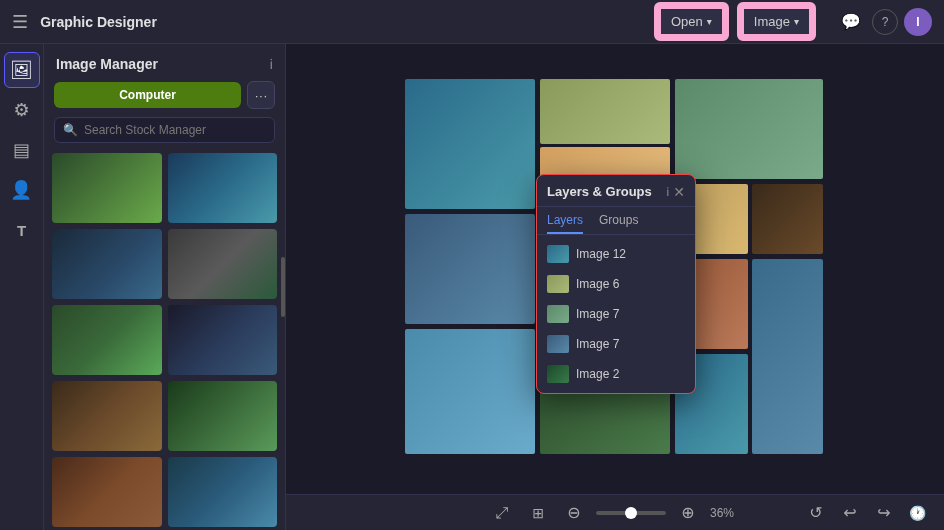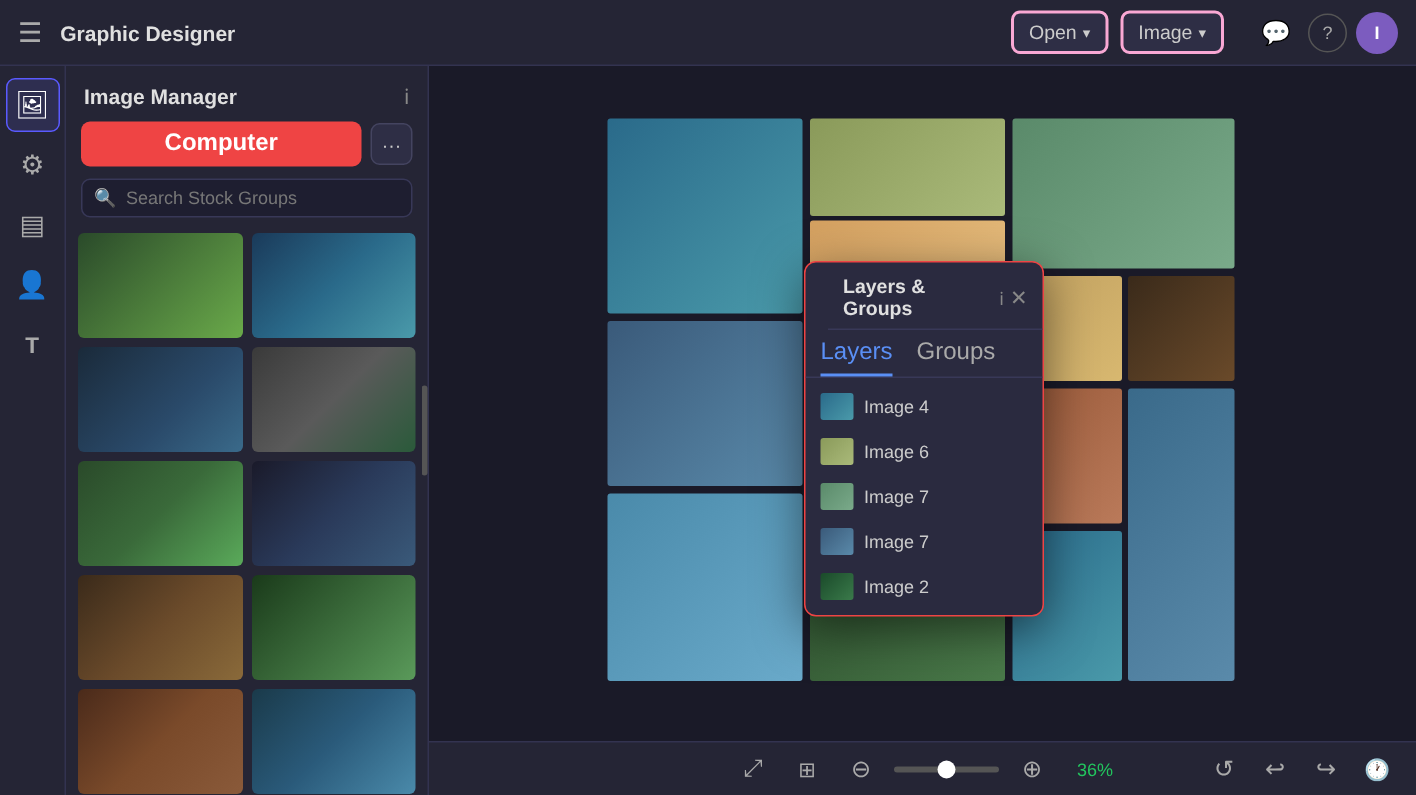--- a/index.html
+++ b/index.html
@@ -39,21 +39,21 @@
     .topbar-actions {
       display: flex;
       align-items: center;
       gap: 8px;
     }
     .btn-outline {
       display: flex;
       align-items: center;
       gap: 4px;
       background: #2e2e45;
-      border: 2px solid #f9a8d4;
+      border: 7px solid #f9a8d4;
       border-radius: 6px;
       color: #ccc;
       font-size: 13px;
       padding: 5px 10px;
       cursor: pointer;
     }
     .btn-outline .chevron { font-size: 10px; }
     .topbar-icons {
       display: flex;
       align-items: center;
@@ -148,26 +148,26 @@
       font-size: 14px;
       cursor: pointer;
     }
     .panel-controls {
       padding: 0 10px 8px;
       display: flex;
       gap: 6px;
       align-items: center;
     }
     .btn-primary {
-      background: #ef4444;
+      background: #4d7c0f;
       color: #fff;
       border: none;
       border-radius: 6px;
       padding: 6px 14px;
-      font-size: 16px;
+      font-size: 12px;
       font-weight: 600;
       cursor: pointer;
       flex: 1;
     }
     .btn-more {
       background: #2e2e45;
       border: 1px solid #444460;
       border-radius: 6px;
       color: #ccc;
       width: 28px;
@@ -295,23 +295,22 @@
       top: 50%;
       transform: translate(-50%, -50%);
       width: 12px;
       height: 12px;
       background: #fff;
       border-radius: 50%;
       cursor: pointer;
     }
     .zoom-percent {
       font-size: 12px;
-      color: #22c55e;
+      color: #a3a3a3;
       min-width: 32px;
-      text-align: right;
     }
 
     
     .layers-popup {
       position: absolute;
       left: 250px;
       top: 130px;
       width: 160px;
       background: #2a2a3f;
       border: 1px solid #e44;
@@ -319,38 +318,37 @@
       z-index: 100;
       box-shadow: 0 8px 32px rgba(0,0,0,0.5);
       overflow: hidden;
     }
     .popup-header {
       display: flex;
       align-items: center;
       padding: 8px 10px 6px;
       gap: 4px;
       border-bottom: 1px solid #383858;
-      margin-left: 15px;
     }
     .popup-title {
       font-size: 13px;
       font-weight: 600;
       color: #e0e0e0;
       flex: 1;
     }
     .popup-info { color: #888; font-size: 12px; cursor: pointer; }
     .popup-close { color: #888; font-size: 14px; cursor: pointer; }
     .popup-tabs {
       display: flex;
       padding: 6px 10px 0;
       gap: 16px;
       border-bottom: 1px solid #383858;
     }
     .popup-tab {
-      font-size: 16px;
+      font-size: 12px;
       color: #aaa;
       padding-bottom: 5px;
       cursor: pointer;
     }
     .popup-tab.active {
       color: #5a8ff5;
       border-bottom: 2px solid #5a8ff5;
     }
     .popup-list {
       padding: 4px 0;
@@ -438,21 +436,21 @@
     <div class="panel-header">
       <span class="panel-title">Image Manager</span>
       <span class="panel-info-icon">ℹ</span>
     </div>
     <div class="panel-controls">
       <button class="btn-primary">Computer</button>
       <button class="btn-more">···</button>
     </div>
     <div class="search-bar">
       <span class="search-icon">🔍</span>
-      <span class="search-text">Search Stock Groups</span>
+      <span class="search-text">Search Stock Manager</span>
     </div>
     <div class="image-grid" id="image-grid">
         <div class="grid-row">
           <div class="grid-img c1"></div>
           <div class="grid-img c2"></div>
         </div>
         <div class="grid-row">
           <div class="grid-img c3"></div>
           <div class="grid-img c4"></div>
         </div>
@@ -497,21 +495,21 @@
           <span class="popup-info">ℹ</span>
           <span class="popup-close">✕</span>
         </div>
         <div class="popup-tabs">
           <div class="popup-tab active">Layers</div>
           <div class="popup-tab">Groups</div>
         </div>
         <div class="popup-list" id="layers-list">
             <div class="popup-item">
               <div class="popup-item-thumb cc1"></div>
-              <span class="popup-item-label">Image 4</span>
+              <span class="popup-item-label">Image 12</span>
             </div>
             <div class="popup-item">
               <div class="popup-item-thumb cc2"></div>
               <span class="popup-item-label">Image 6</span>
             </div>
             <div class="popup-item">
               <div class="popup-item-thumb cc4"></div>
               <span class="popup-item-label">Image 7</span>
             </div>
             <div class="popup-item">

